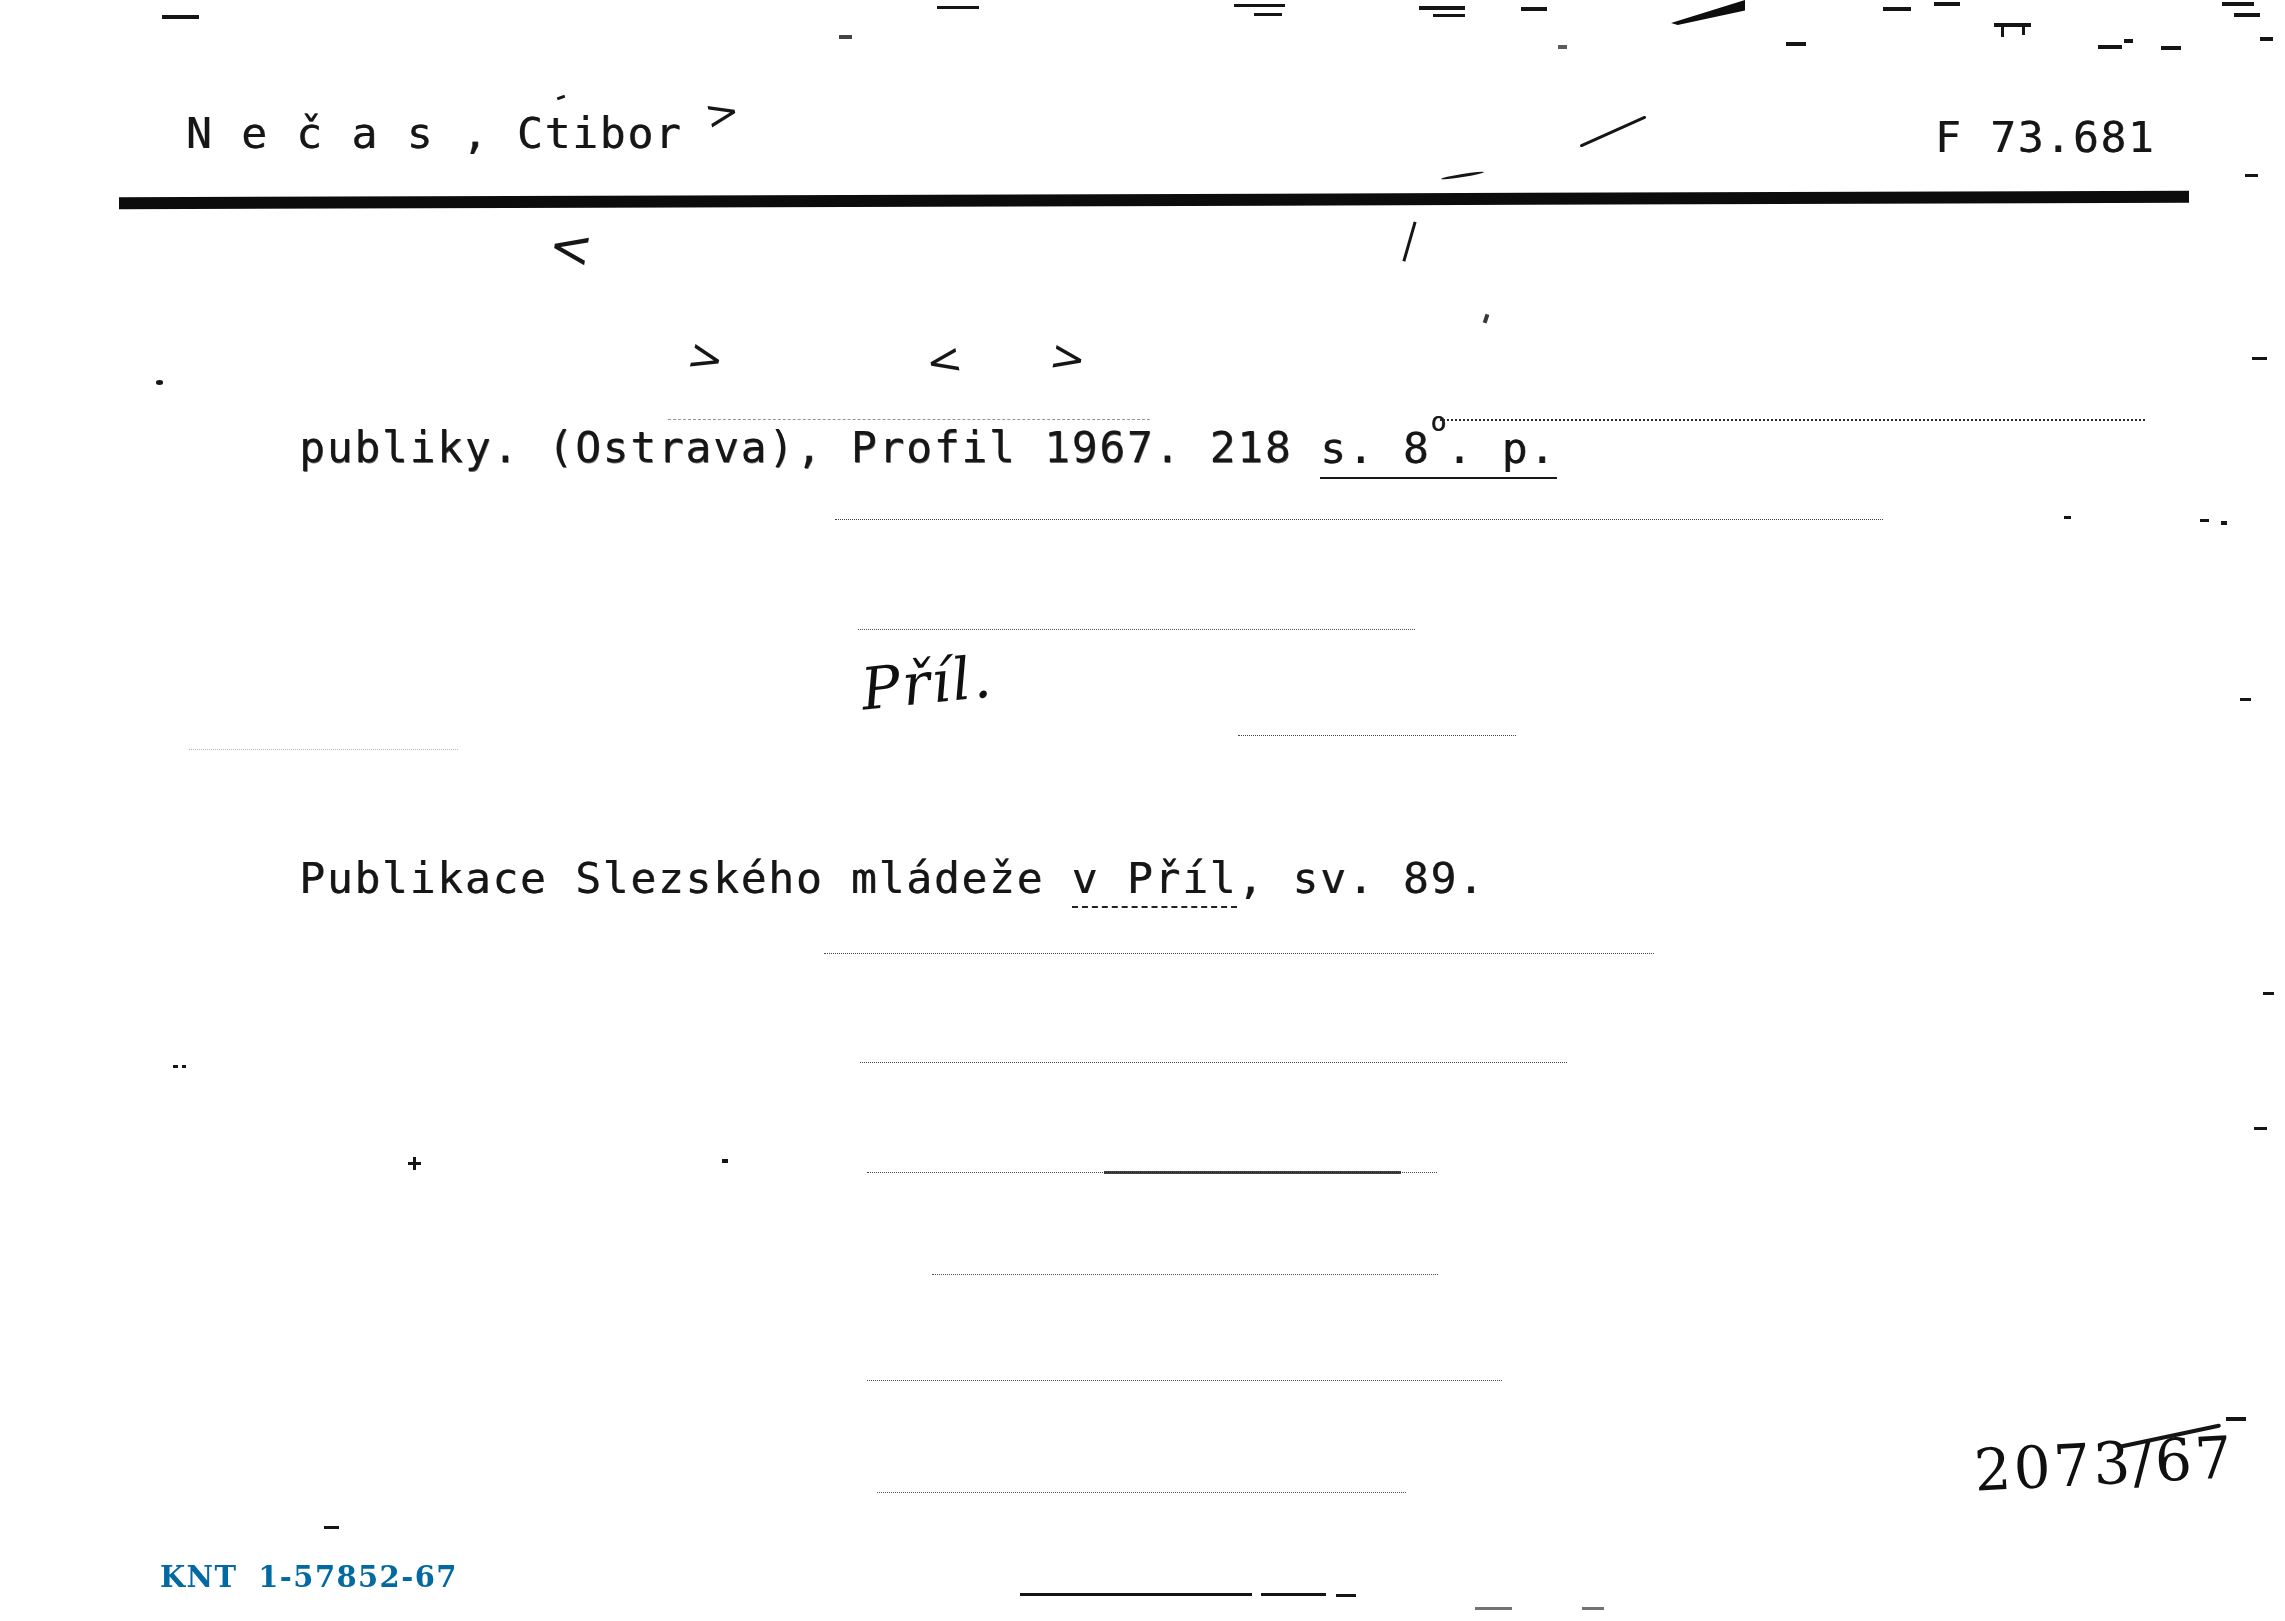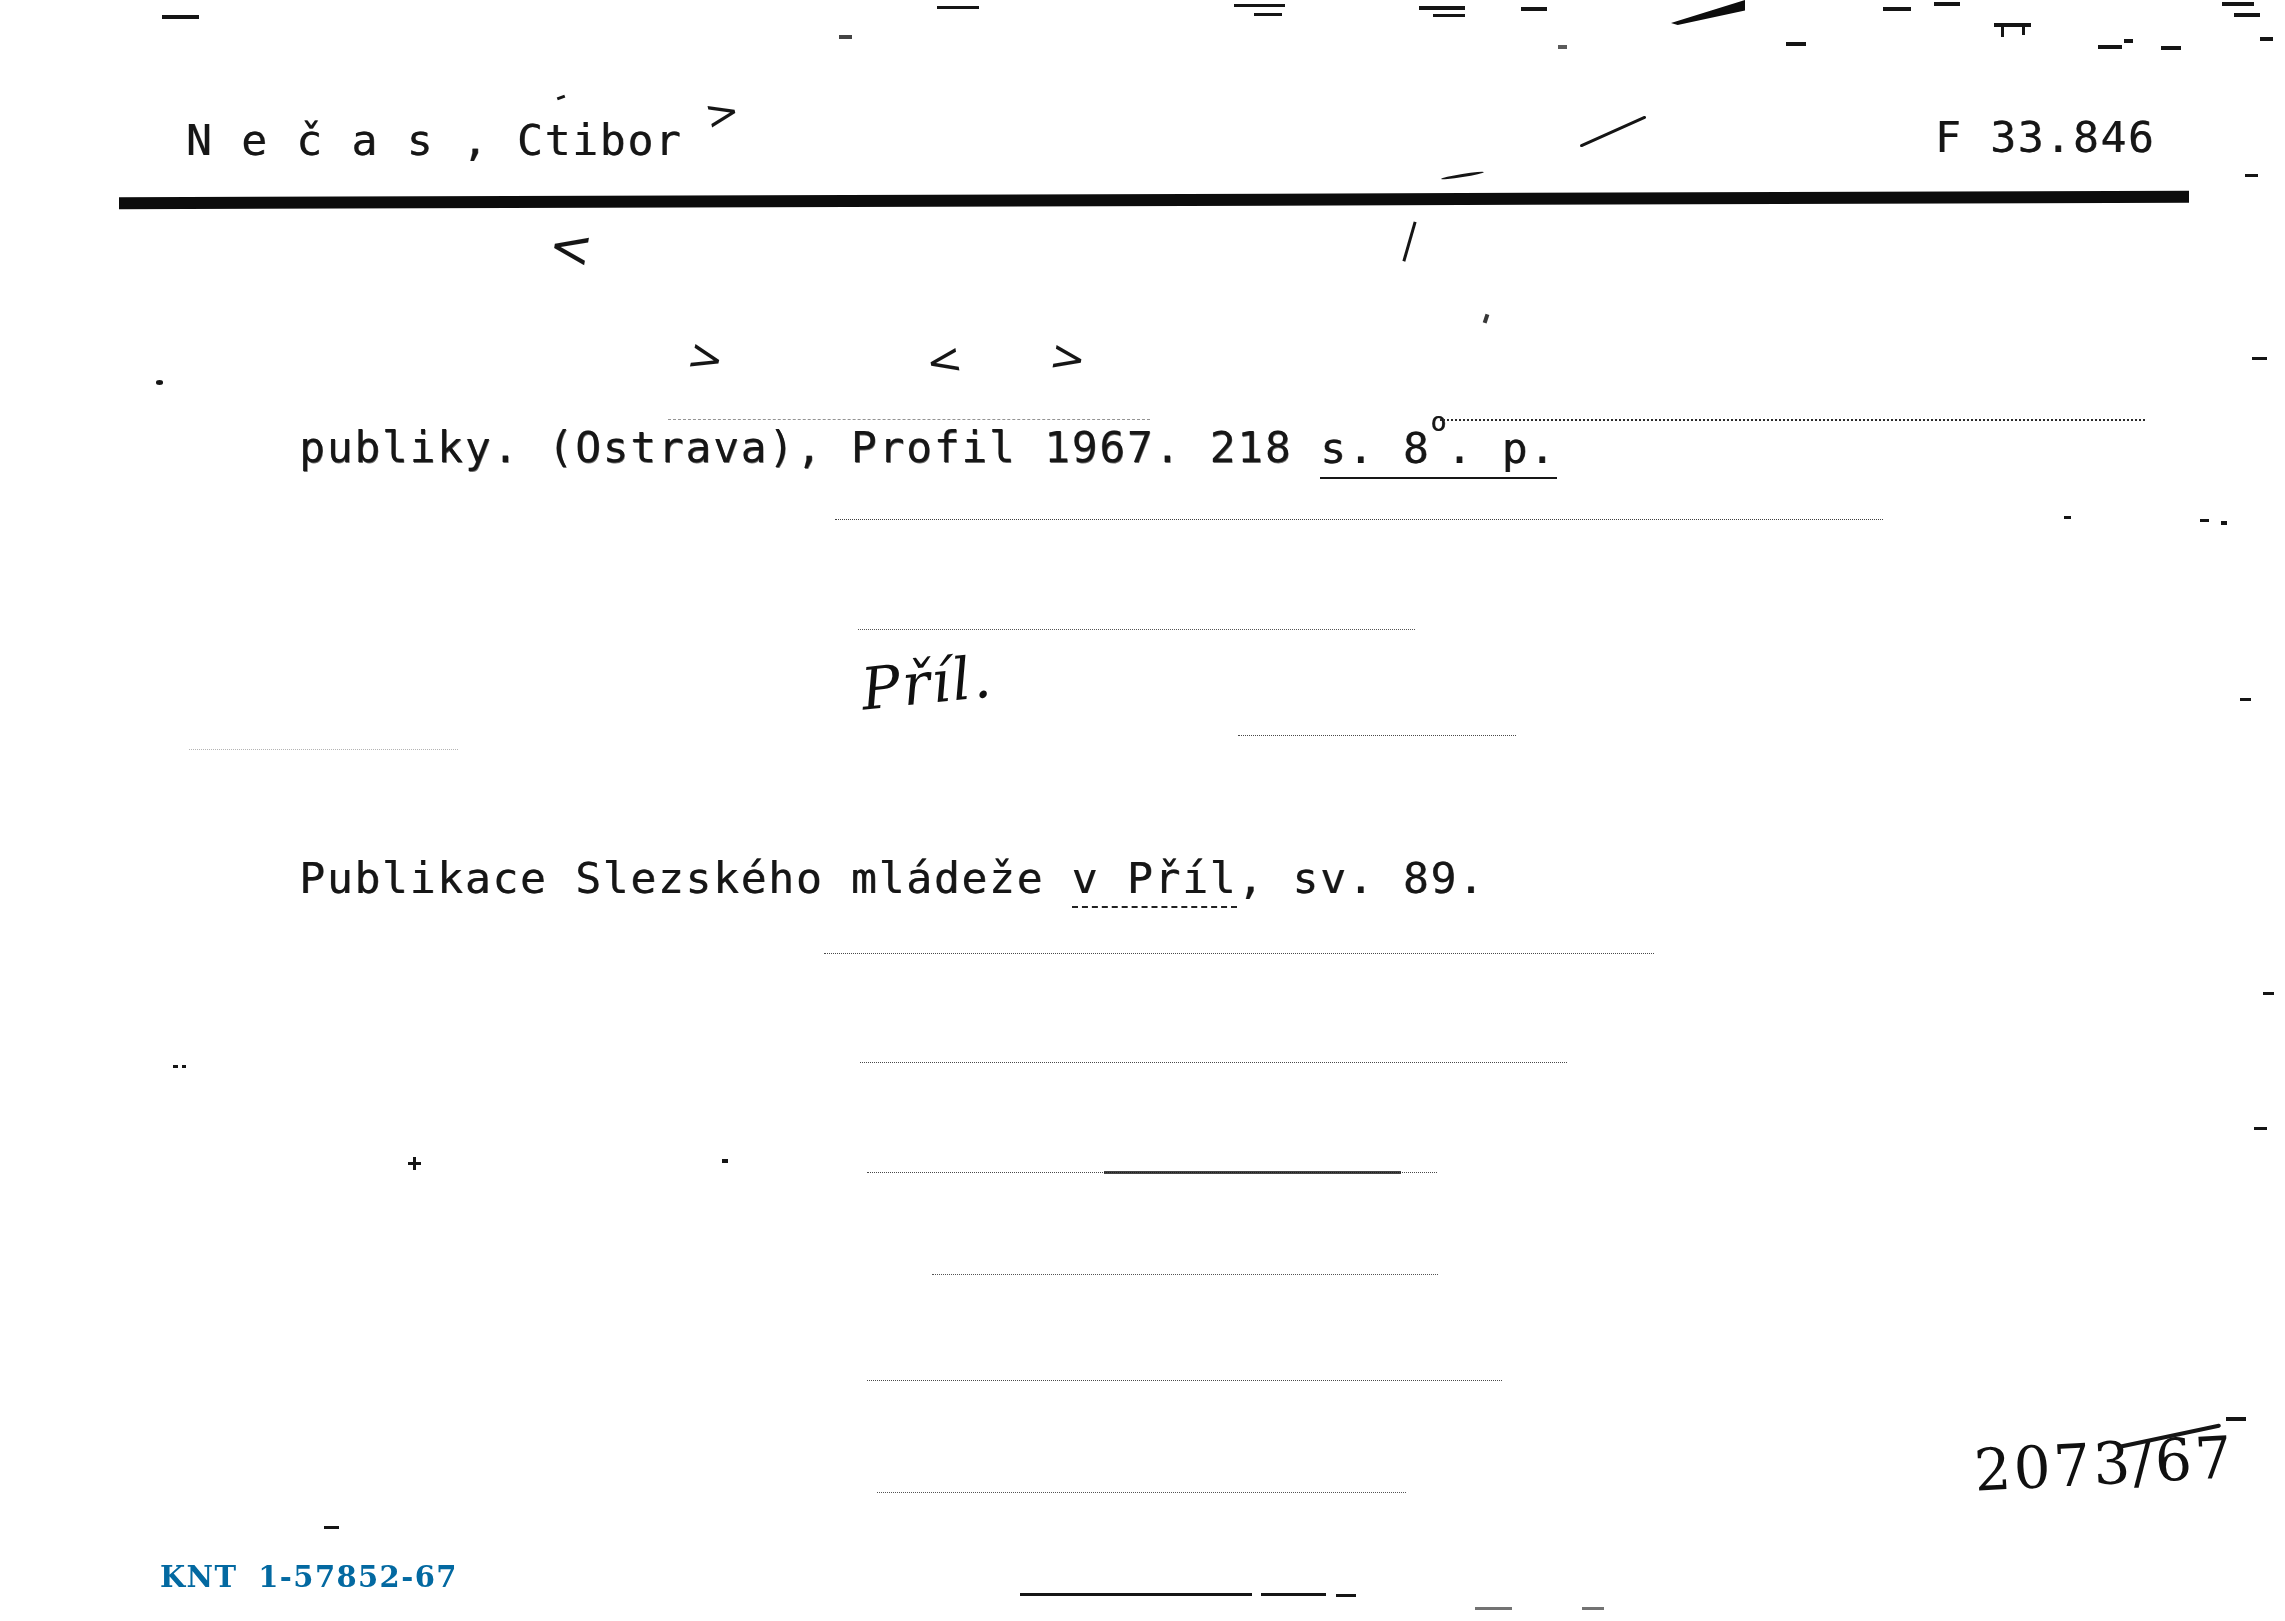--- a/index.html
+++ b/index.html
@@ -63,24 +63,24 @@
   <div class="nz" style="left:1994px;top:23px;width:37px;height:3.7px;"></div>
   <div class="nz" style="left:2001px;top:26px;width:2.8px;height:11px;"></div>
   <div class="nz" style="left:2022px;top:26px;width:2.8px;height:9.3px;"></div>
   <div class="nz" style="left:2098px;top:45px;width:24px;height:3.7px;"></div>
   <div class="nz" style="left:2124px;top:39px;width:9.3px;height:3.7px;"></div>
   <div class="nz" style="left:2161px;top:46px;width:20.4px;height:3.7px;"></div>
   <div class="nz" style="left:2222px;top:1.9px;width:32px;height:4.6px;"></div>
   <div class="nz" style="left:2234px;top:13px;width:26px;height:3.7px;"></div>
   <div class="nz" style="left:2260px;top:37px;width:13px;height:3.7px;"></div>
 
-  <div class="typew" style="left:186px;top:116px;">N e č a s , Ctibor</div>
+  <div class="typew" style="left:186px;top:109px;">N e č a s , Ctibor</div>
   <div class="nz" style="left:557px;top:96px;width:8.3px;height:2.8px;transform:rotate(-20deg);"></div>
   <span class="mark" style="left:705px;top:93px;font-size:41px;transform:rotate(-12deg);">&gt;</span>
-  <div class="typew" style="left:1935px;top:113px;">F 33.846</div>
+  <div class="typew" style="left:1935px;top:113px;">F 73.681</div>
 
   <div class="nz" style="left:1577px;top:130px;width:72px;height:2.8px;transform:rotate(-24deg);border-radius:1.9px;"></div>
   <div class="nz" style="left:1441px;top:174px;width:43px;height:2.8px;transform:rotate(-9deg);border-radius:60%;"></div>
   <div class="nz" style="left:1408px;top:221px;width:2.8px;height:41px;transform:rotate(16deg);"></div>
 
   <div class="rule"></div>
 
   <span class="mark" style="left:549px;top:221px;font-size:52px;transform:rotate(10deg);">&lt;</span>
   <div class="nz" style="left:1484px;top:314px;width:3.7px;height:9.3px;transform:rotate(18deg);opacity:.85;"></div>
 

